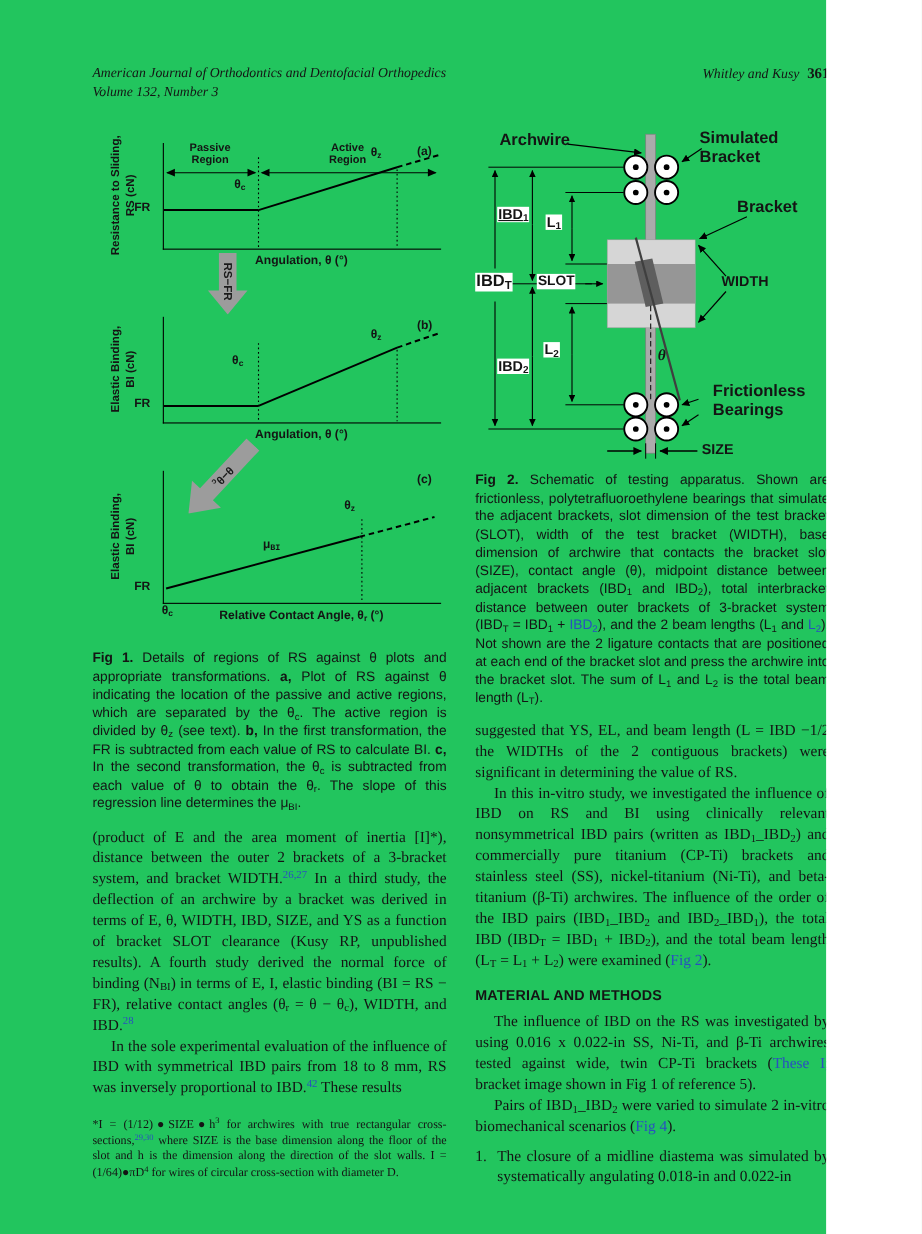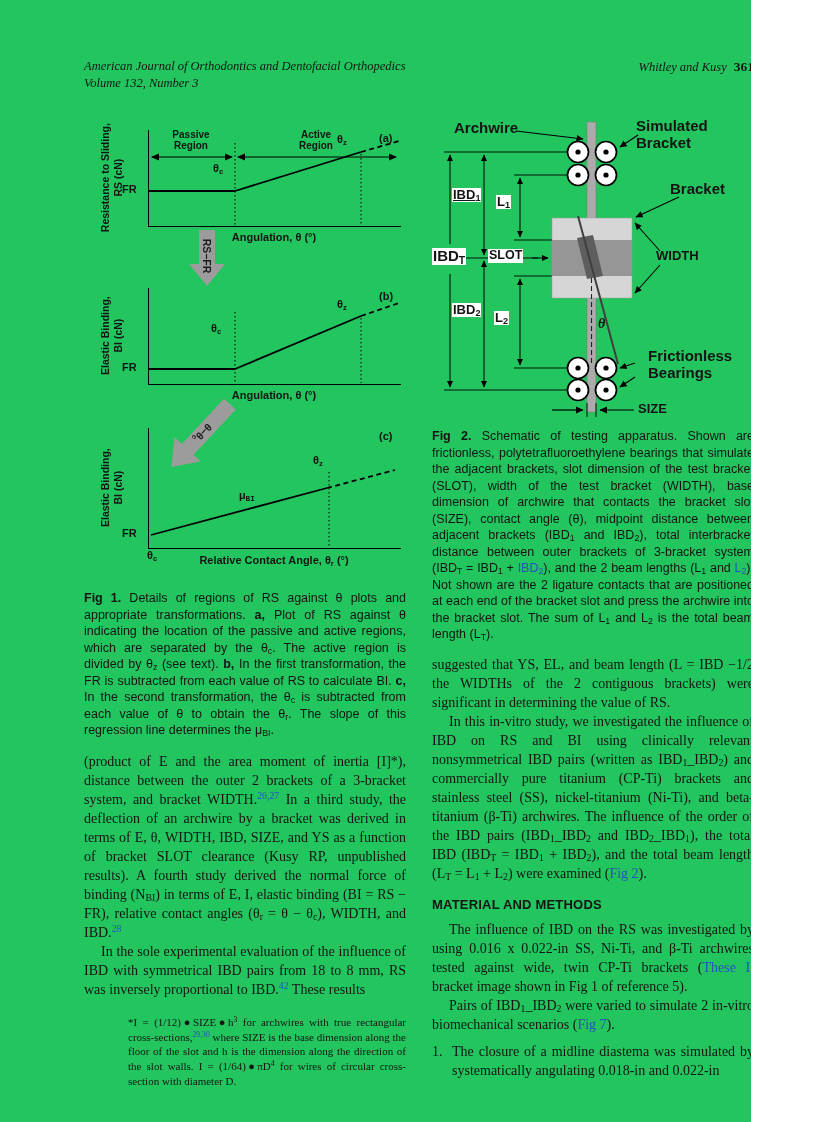--- a/index.html
+++ b/index.html
@@ -12,21 +12,21 @@
   .col-right{left:432px;}
   .bodytext{font:14px/1.36 "Liberation Serif",serif;text-align:justify;margin:0;}
   .indent{text-indent:17px;}
   .caption{font:12.5px/1.32 "Liberation Sans",sans-serif;text-align:justify;}
   .cap1{margin:10px 0 13px;}
   .cap2{margin:8px 0 12px;}
   .link{color:#2a4fc0;}
   sub{vertical-align:-0.25em;font-size:0.7em;line-height:0;}
   sup{vertical-align:0.5em;font-size:0.7em;line-height:0;}
   .heading{font:bold 13px "Liberation Sans",sans-serif;margin:14px 0 8px;letter-spacing:0.2px;}
-  .footnote{font:11px/1.34 "Liberation Serif",serif;text-align:justify;margin-top:16px;margin-left:44px;}
+  .footnote{font:11px/1.34 "Liberation Serif",serif;text-align:justify;margin-top:16px;}
   .list-item{display:flex;font:14px/1.36 "Liberation Serif",serif;margin-top:8px;}
   .list-num{width:20px;flex:none;}
   .list-text{text-align:justify;flex:1;}
 
   
   .fig1{position:relative;height:462px;}
   .plot{position:absolute;left:64px;width:252px;border-left:1.6px solid #000;border-bottom:1.6px solid #000;}
   .plot svg{position:absolute;left:0;top:0;overflow:visible;}
   .pa{top:12px;height:96px;}
   .pb{top:170px;height:96px;}
@@ -220,36 +220,36 @@
         </g>
       </svg>
       <div class="f2lbl" style="left:22px;top:2px;">Archwire</div>
       <div class="f2lbl" style="left:204px;top:0px;">Simulated<br>Bracket</div>
       <div class="f2lbl" style="left:238px;top:63px;">Bracket</div>
       <div class="f2lbl f2m f2bg" style="left:20px;top:70px;text-decoration:underline;">IBD<sub>1</sub></div>
       <div class="f2lbl f2m f2bg" style="left:64px;top:77px;">L<sub>1</sub></div>
       <div class="f2lbl f2bg" style="left:0px;top:130px;">IBD<sub>T</sub></div>
       <div class="f2lbl f2bg" style="left:56px;top:131px;font-size:12.5px;">SLOT</div>
       <div class="f2lbl f2m" style="left:224px;top:131px;">WIDTH</div>
-      <div class="f2lbl f2m f2bg" style="left:20px;top:185px;">IBD<sub>2</sub></div>
+      <div class="f2lbl f2m f2bg" style="left:20px;top:208px;">IBD<sub>2</sub></div>
       <div class="f2lbl f2m f2bg" style="left:62px;top:193px;">L<sub>2</sub></div>
       <div class="f2lbl f2theta" style="left:166px;top:198px;">θ</div>
       <div class="f2lbl" style="left:216px;top:230px;">Frictionless<br>Bearings</div>
       <div class="f2lbl f2m" style="left:206px;top:284px;">SIZE</div>
     </div>
 
     <div class="caption cap2"><b>Fig 2.</b> Schematic of testing apparatus. Shown are frictionless, polytetrafluoroethylene bearings that simulate the adjacent brackets, slot dimension of the test bracket (SLOT), width of the test bracket (WIDTH), base dimension of archwire that contacts the bracket slot (SIZE), contact angle (θ), midpoint distance between adjacent brackets (IBD<sub>1</sub> and IBD<sub>2</sub>), total interbracket distance between outer brackets of 3-bracket system (IBD<sub>T</sub> = IBD<sub>1</sub> + <span class="link">IBD<sub>2</sub></span>), and the 2 beam lengths (L<sub>1</sub> and <span class="link">L<sub>2</sub></span>). Not shown are the 2 ligature contacts that are positioned at each end of the bracket slot and press the archwire into the bracket slot. The sum of L<sub>1</sub> and L<sub>2</sub> is the total beam length (L<sub>T</sub>).</div>
 
     <p class="bodytext">suggested that YS, EL, and beam length (L = IBD −1/2 the WIDTHs of the 2 contiguous brackets) were significant in determining the value of RS.</p>
     <p class="bodytext indent">In this in-vitro study, we investigated the influence of IBD on RS and BI using clinically relevant nonsymmetrical IBD pairs (written as IBD<sub>1</sub>_IBD<sub>2</sub>) and commercially pure titanium (CP-Ti) brackets and stainless steel (SS), nickel-titanium (Ni-Ti), and beta-titanium (β-Ti) archwires. The influence of the order of the IBD pairs (IBD<sub>1</sub>_IBD<sub>2</sub> and IBD<sub>2</sub>_IBD<sub>1</sub>), the total IBD (IBD<sub>T</sub> = IBD<sub>1</sub> + IBD<sub>2</sub>), and the total beam length (L<sub>T</sub> = L<sub>1</sub> + L<sub>2</sub>) were examined (<span class="link">Fig 2</span>).</p>
 
     <h2 class="heading">MATERIAL AND METHODS</h2>
 
     <p class="bodytext indent">The influence of IBD on the RS was investigated by using 0.016 x 0.022-in SS, Ni-Ti, and β-Ti archwires tested against wide, twin CP-Ti brackets (<span class="link">These I;</span> bracket image shown in Fig 1 of reference 5).</p>
-    <p class="bodytext indent">Pairs of IBD<sub>1</sub>_IBD<sub>2</sub> were varied to simulate 2 in-vitro biomechanical scenarios (<span class="link">Fig 7</span>).</p>
+    <p class="bodytext indent">Pairs of IBD<sub>1</sub>_IBD<sub>2</sub> were varied to simulate 2 in-vitro biomechanical scenarios (<span class="link">Fig 4</span>).</p>
 
     <div class="list-item">
       <span class="list-num">1.</span>
       <div class="list-text">The closure of a midline diastema was simulated by systematically angulating 0.018-in and 0.022-in</div>
     </div>
   </div>
 
 </div>
 
 </body></html>

